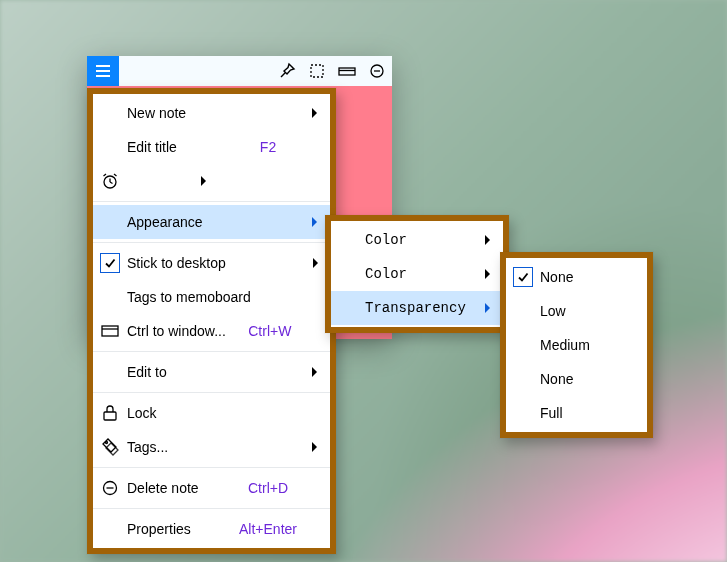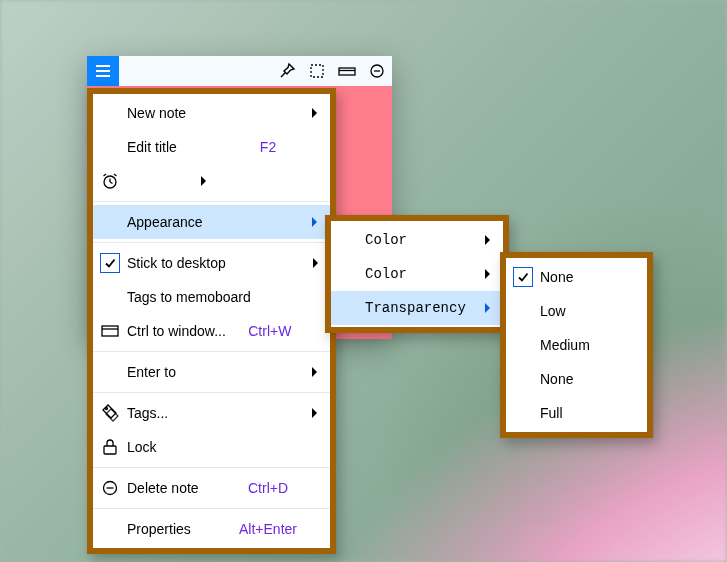--- a/index.html
+++ b/index.html
@@ -242,56 +242,56 @@
     </div>
     <div class="label">Ctrl to window...</div>
     <div class="hotkey">Ctrl+W</div>
     <div class="arrowcell"></div>
   </div>
 
   <div class="row sep"></div>
 
   <div class="row">
     <div class="iconcell"></div>
-    <div class="label">Enter to</div>
-    <div class="hotkey"></div>
-    <div class="arrowcell">
-        <div class="arrow"></div>
-      </div>
-  </div>
-
-  <div class="row sep"></div>
+    <div class="label">Edit to</div>
+    <div class="hotkey"></div>
+    <div class="arrowcell">
+        <div class="arrow"></div>
+      </div>
+  </div>
+
+  <div class="row sep"></div>
+
+  <div class="row">
+    <div class="iconcell">
+      <svg width="18" height="20" viewBox="0 0 18 20" fill="none" stroke="#000" stroke-width="1.3">
+        <rect x="3" y="9" width="12" height="8" rx="1"></rect>
+        <path d="M6 9 V6 a3 3 0 0 1 6 0 V9"></path>
+      </svg>
+    </div>
+    <div class="label">Lock</div>
+    <div class="hotkey"></div>
+    <div class="arrowcell"></div>
+  </div>
 
   <div class="row">
     <div class="iconcell">
       <svg width="20" height="20" viewBox="0 0 20 20" fill="none" stroke="#000" stroke-width="1.3">
         <path d="M3 7 L8 2 L16 10 L11 15 Z"></path>
         <circle cx="6.5" cy="5.5" r="1"></circle>
         <path d="M6 11 L11 6 L18 13 L13 18 Z" opacity="0.8"></path>
       </svg>
     </div>
     <div class="label">Tags...</div>
     <div class="hotkey"></div>
     <div class="arrowcell">
         <div class="arrow"></div>
       </div>
   </div>
 
-  <div class="row">
-    <div class="iconcell">
-      <svg width="18" height="20" viewBox="0 0 18 20" fill="none" stroke="#000" stroke-width="1.3">
-        <rect x="3" y="9" width="12" height="8" rx="1"></rect>
-        <path d="M6 9 V6 a3 3 0 0 1 6 0 V9"></path>
-      </svg>
-    </div>
-    <div class="label">Lock</div>
-    <div class="hotkey"></div>
-    <div class="arrowcell"></div>
-  </div>
-
   <div class="row sep"></div>
 
   <div class="row">
     <div class="iconcell">
       <svg width="18" height="18" viewBox="0 0 18 18" fill="none" stroke="#000" stroke-width="1.3">
         <circle cx="9" cy="9" r="6.5"></circle>
         <line x1="5.5" y1="9" x2="12.5" y2="9"></line>
       </svg>
     </div>
     <div class="label">Delete note</div>

